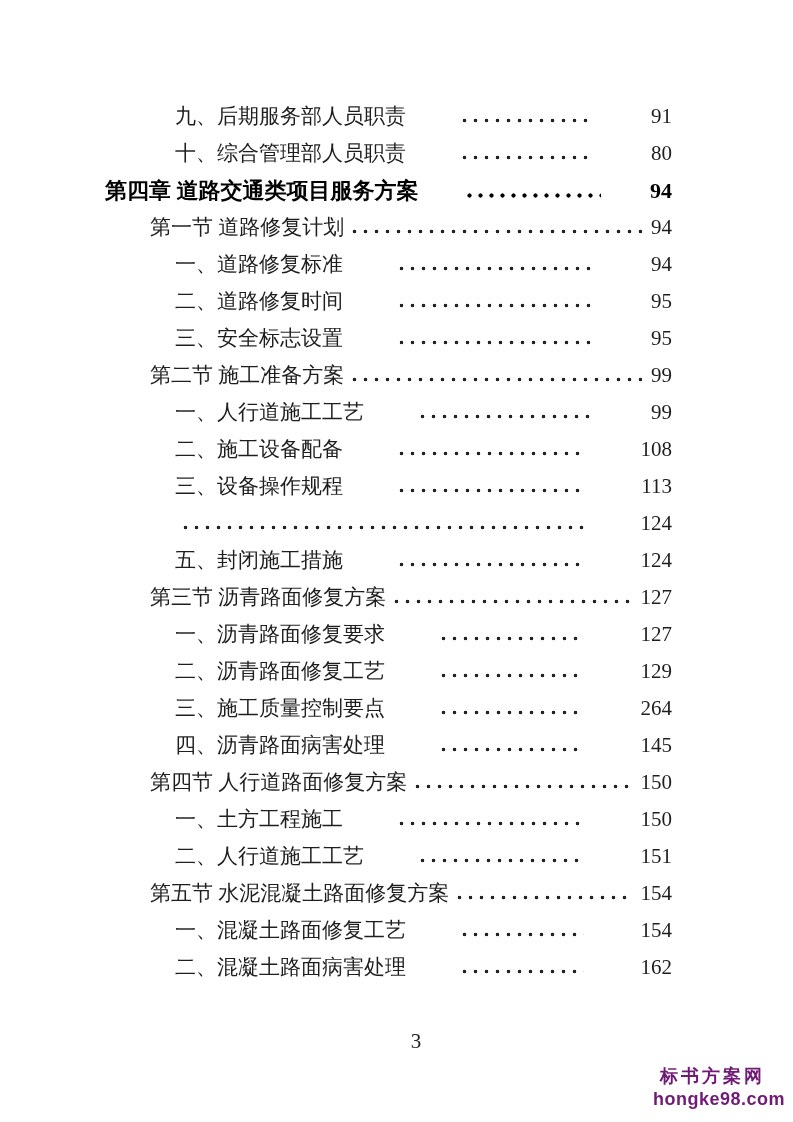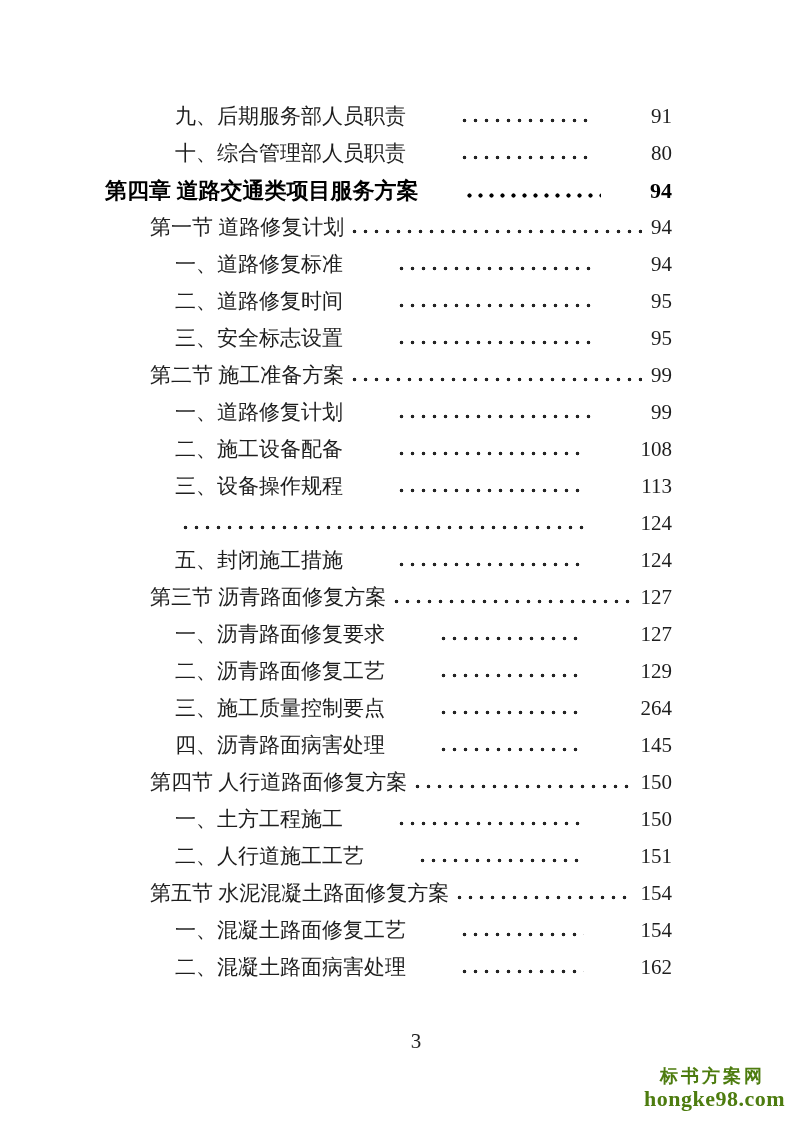--- a/index.html
+++ b/index.html
@@ -62,32 +62,32 @@
     font-size: 21px;
     line-height: 26px;
     color: #222222;
   }
 
   .watermark {
     position: absolute;
     right: 8px;
     top: 1066px;
     text-align: right;
-    font-family: Liberation Serif, serif;
-    color: #4d7c0f;
+    font-family: Liberation Sans, sans-serif;
+    color: #701a75;
   }
   .wm-name {
     font-size: 18px;
     font-weight: 700;
     letter-spacing: 3px;
     line-height: 21px;
     margin-right: 20px;
   }
   .wm-url {
-    font-size: 22px;
+    font-size: 18px;
     font-weight: 700;
     letter-spacing: 0.5px;
     line-height: 24px;
   }
 </style>
 </head>
 <body>
 
 <div class="page">
   <div class="toc" id="toc">
@@ -125,21 +125,21 @@
     <span class="toc-label">三、安全标志设置</span>
     <span class="leader"></span>
     <span class="pagenum">95</span>
   </div>
       <div class="toc-row section">
     <span class="toc-label">第二节 施工准备方案</span>
     <span class="leader"></span>
     <span class="pagenum">99</span>
   </div>
       <div class="toc-row item">
-    <span class="toc-label">一、道路修复计划</span>
+    <span class="toc-label">一、人行道施工工艺</span>
     <span class="leader"></span>
     <span class="pagenum">99</span>
   </div>
       <div class="toc-row item">
     <span class="toc-label">二、施工设备配备</span>
     <span class="leader"></span>
     <span class="pagenum">108</span>
   </div>
       <div class="toc-row item">
     <span class="toc-label">三、设备操作规程</span>

